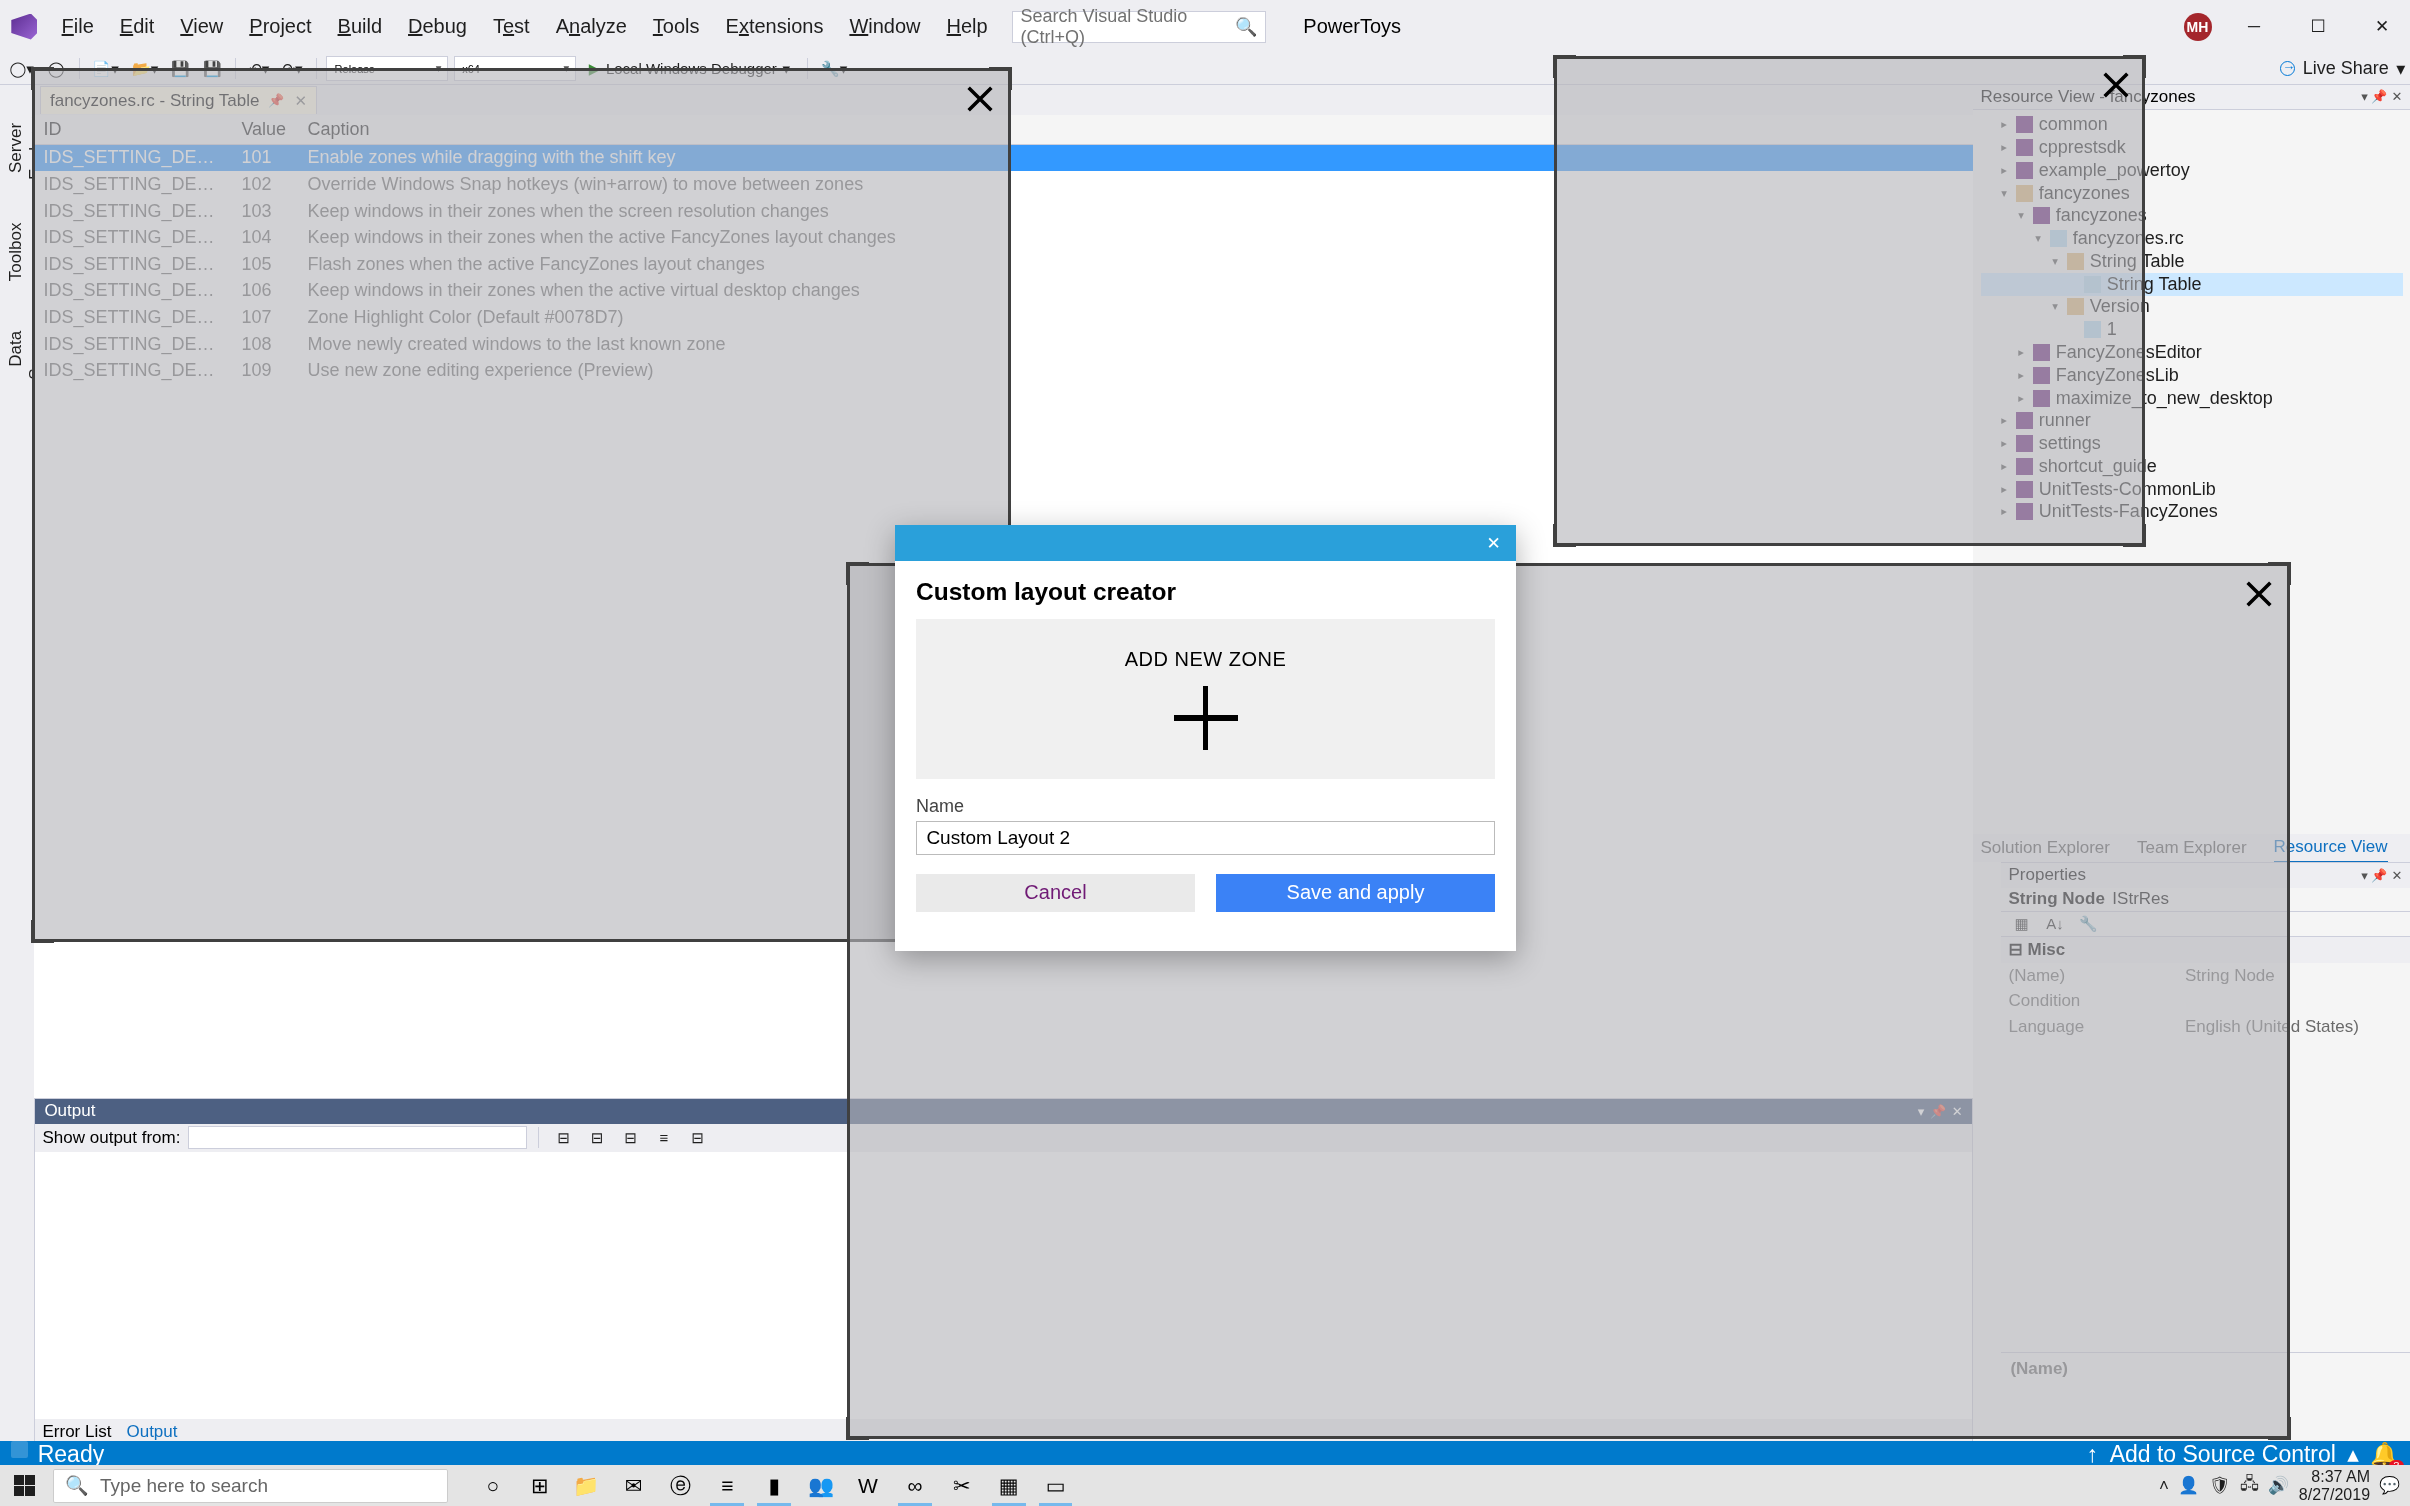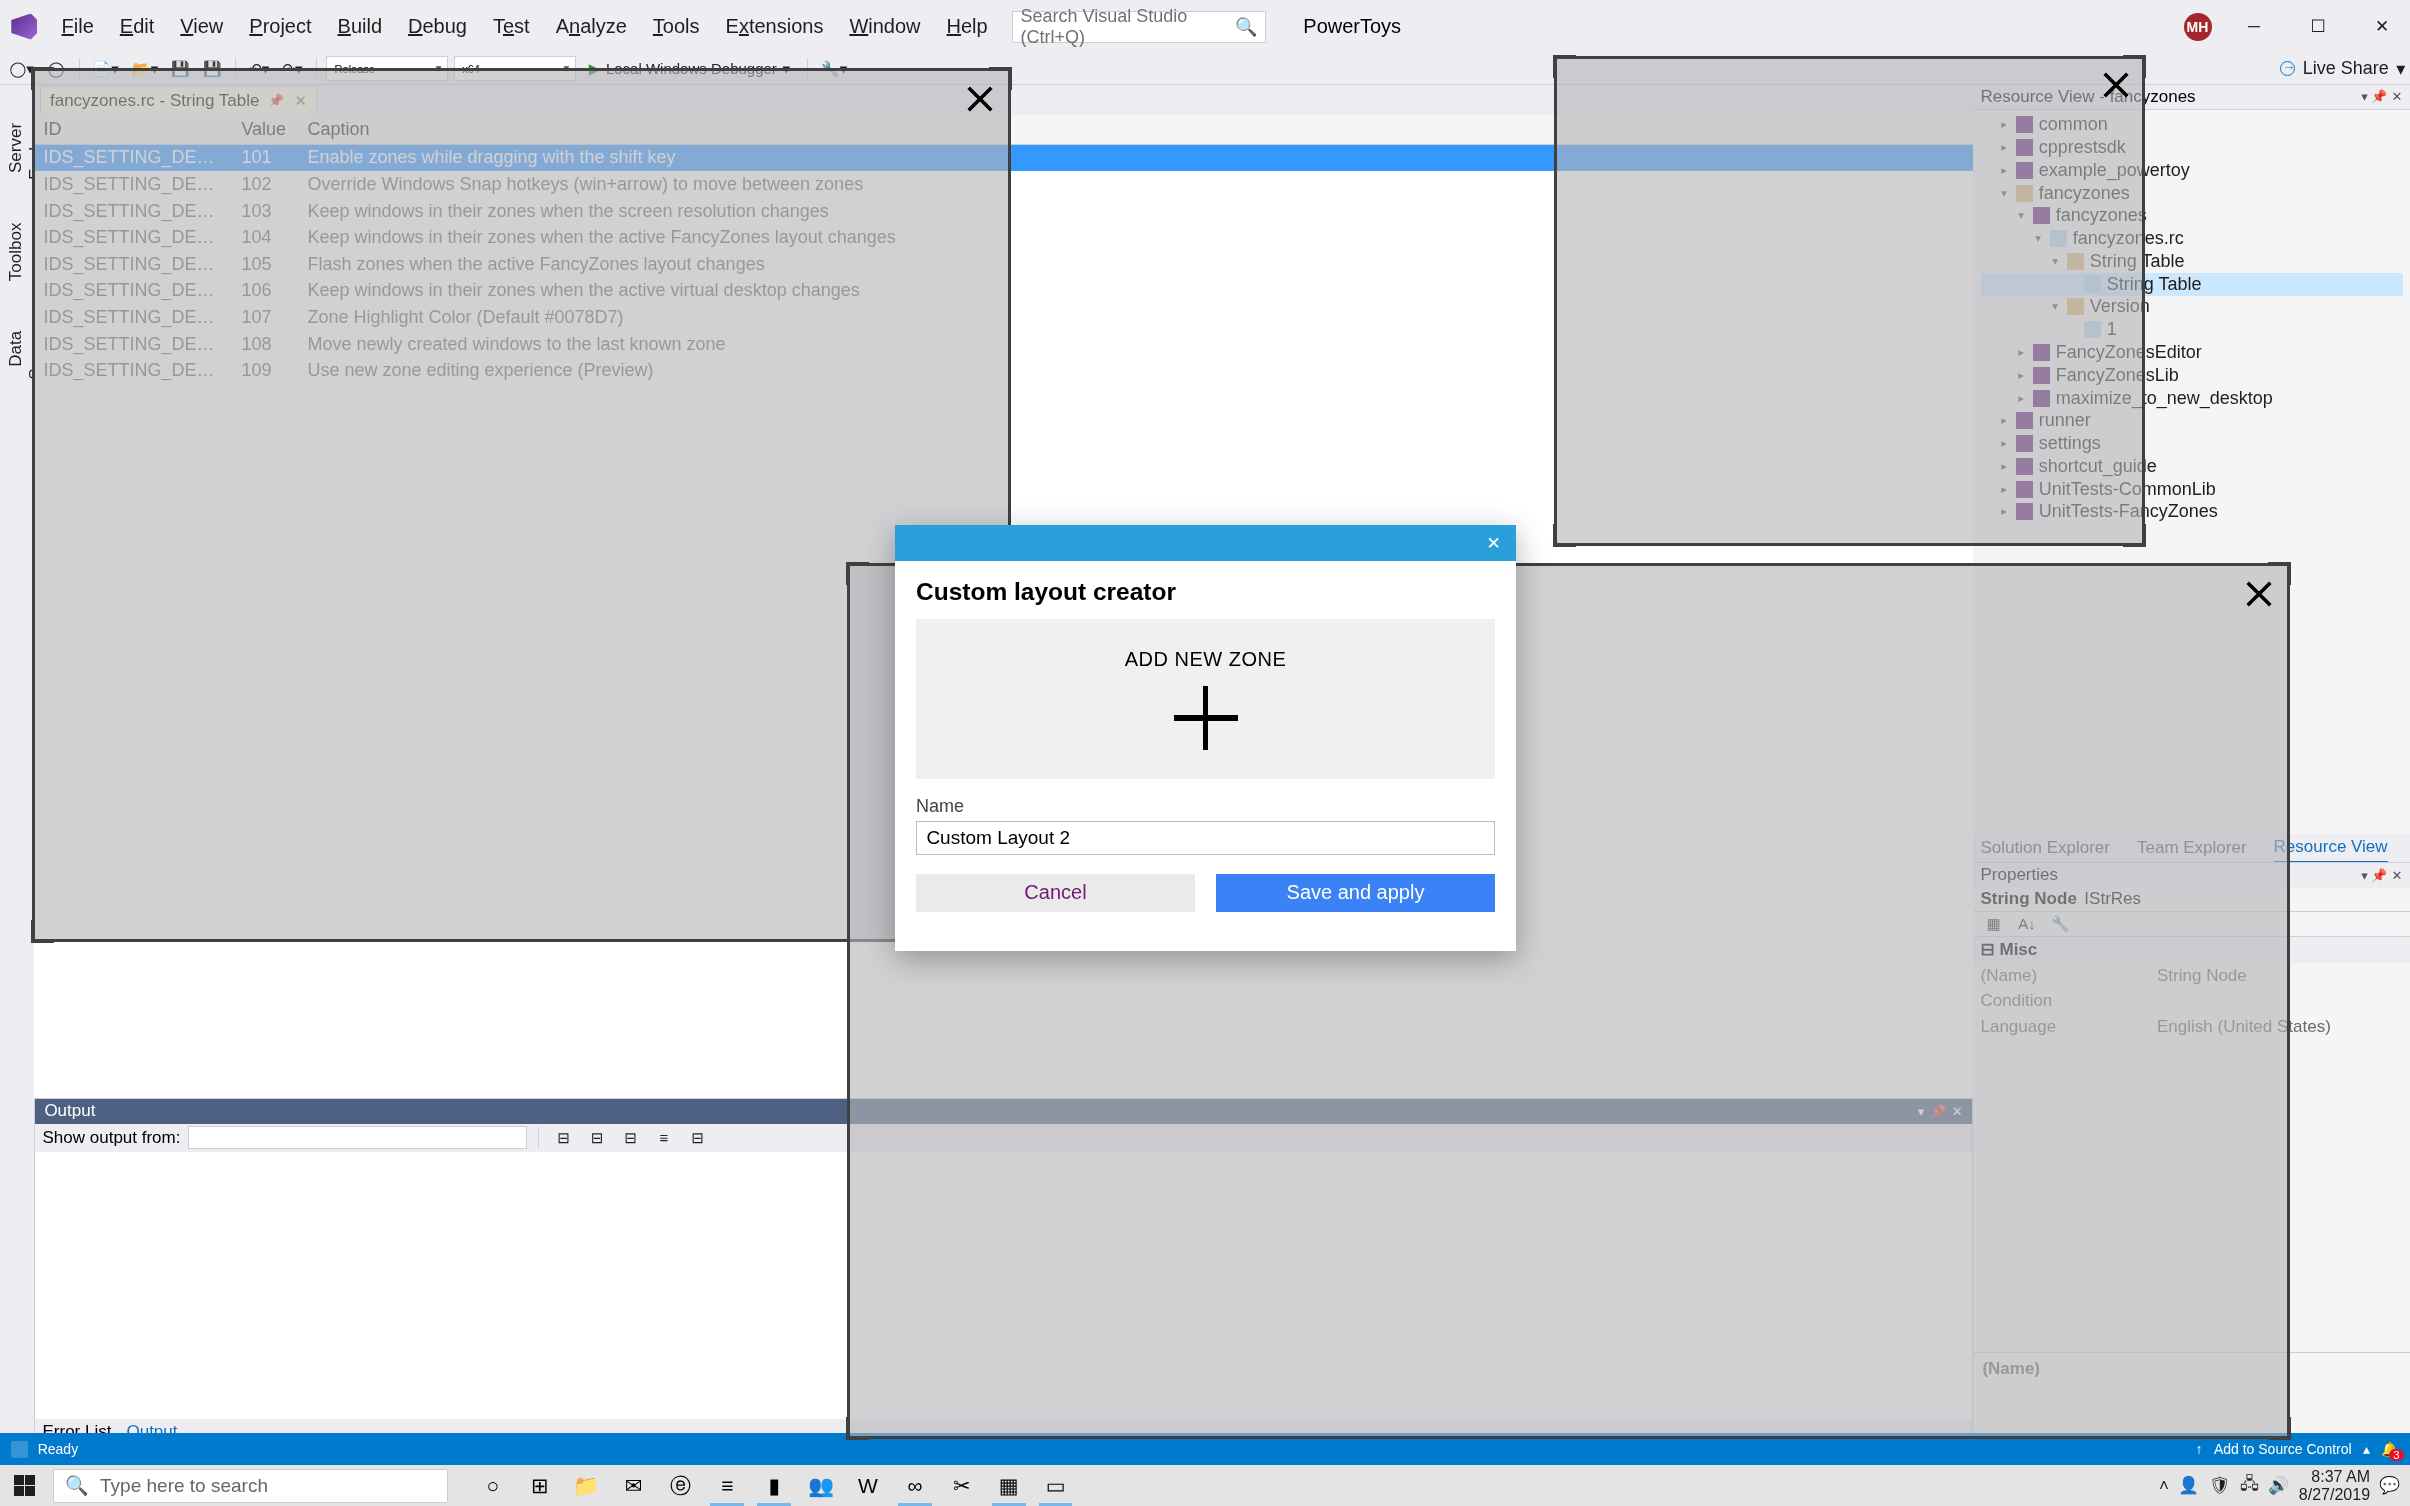--- a/index.html
+++ b/index.html
@@ -66,35 +66,35 @@
 .tree .exp { width: 13px; text-align: center; color: #555; font-size: 11.3px; }
 .tree .ic { width: 17px; height: 17px; display: inline-block; }
 .tree .folder { background: #dcb67a; }
 .tree .proj { background: #68217a; }
 .tree .file { background: #b4d8f0; }
 .tree .sel { background: #cce8ff; }
 .tree .d1 { padding-left: 17px; } .tree .d2 { padding-left: 34px; } .tree .d3 { padding-left: 51px; } .tree .d4 { padding-left: 68px; } .tree .d5 { padding-left: 85px; }
 .right-tabs { height: 28px; display: flex; align-items: flex-end; padding: 0 7.5px; gap: 27px; font-size: 17px; background: #eeeef2; }
 .right-tabs span { padding-bottom: 3.8px; color: #555; }
 .right-tabs .active { color: #0e70c0; border-bottom: 1.9px solid #0e70c0; }
-.props { flex: 0 0 584px; display: flex; flex-direction: column; border-top: 0.9px solid #cccedb; }
+.props { flex: 0 0 584px; display: flex; flex-direction: column; border-top: 0.9px solid #cccedb; margin-left: 28px; }
 .props-head { height: 24.5px; background: #eeeef2; padding: 0 7.5px; font-size: 17px; display: flex; align-items: center; }
 .props-head .picons { margin-left: auto; display: flex; gap: 3.8px; font-size: 13px; color: #555; }
 .props-type { height: 24.5px; padding: 0 7.5px; font-size: 17px; display: flex; align-items: center; border-bottom: 0.9px solid #cccedb; }
 .props-type b { font-weight: 600; margin-right: 7.5px; }
 .props-toolbar { height: 24.5px; padding: 0 7.5px; display: flex; gap: 7.5px; align-items: center; border-bottom: 0.9px solid #cccedb; }
 .props-grid { flex: 1; font-size: 17px; }
 .props-cat { background: #eeeef2; padding: 2.8px 7.5px; font-weight: 600; }
 .props-row { display: flex; padding: 2.8px 7.5px; gap: 7.5px; }
 .props-row .k { width: 169px; color: #6a6a6a; }
 .props-row .v { color: #6a6a6a; }
 .props-desc { border-top: 0.9px solid #cccedb; padding: 5.6px 9.4px; font-size: 17px; color: #6a6a6a; height: 94px; }
 
 
-.statusbar { position: absolute; left: 0; right: 0; bottom: 41px; height: 32px; background: #007acc; color: #fff; display: flex; align-items: center; padding: 0 11.3px; font-size: 14px; }
+.statusbar { position: absolute; left: 0; right: 0; bottom: 41px; height: 24px; background: #007acc; color: #fff; display: flex; align-items: flex-start; padding: 0 11.3px; font-size: 23px; }
 .statusbar .sicon { width: 17px; height: 17px; background: #fff3; margin-right: 9.4px; border-radius: 1.9px; }
 .statusbar .right { margin-left: auto; display: flex; align-items: center; gap: 11.3px; }
 .bell-badge { position: relative; }
 .bell-badge::after { content: "3"; position: absolute; right: -5.6px; bottom: -3.8px; background: #e81123; color: #fff; font-size: 11.3px; border-radius: 7.5px; padding: 0 4.7px; }
 
 
 .taskbar { position: absolute; left: 0; right: 0; bottom: 0; height: 41px; background: #e4e4e4; display: flex; align-items: center; }
 .start { width: 49px; height: 41px; display: flex; align-items: center; justify-content: center; }
 .winlogo { width: 21px; height: 21px; display: grid; grid-template: 1fr 1fr/1fr 1fr; gap: 1.9px; }
 .winlogo span { background: #1e1e1e; }

